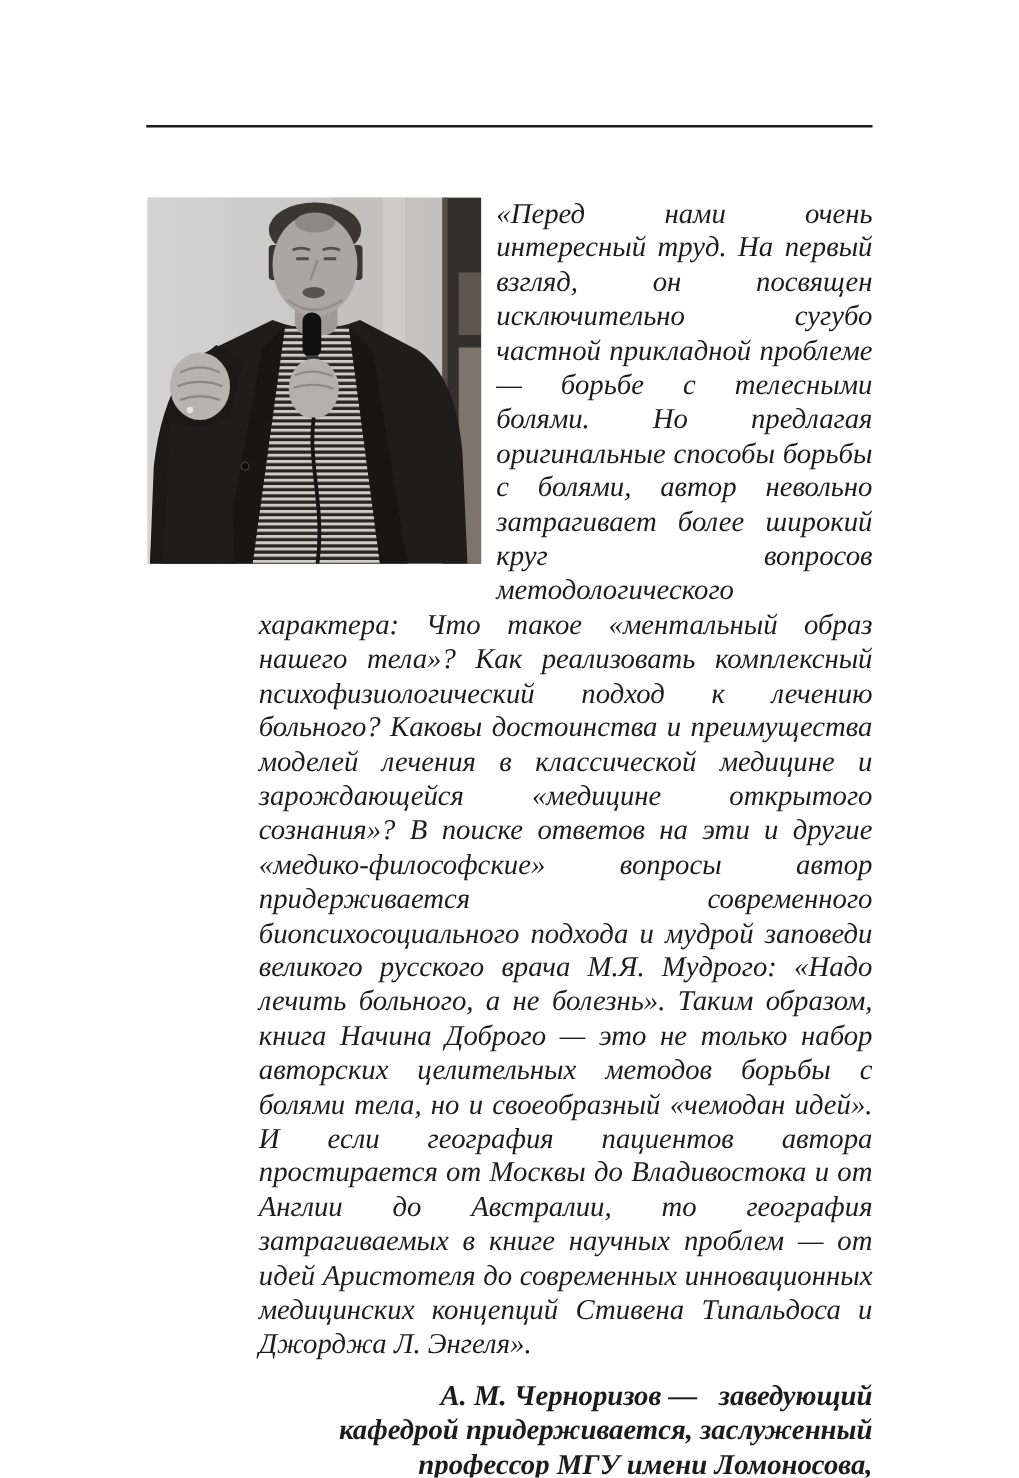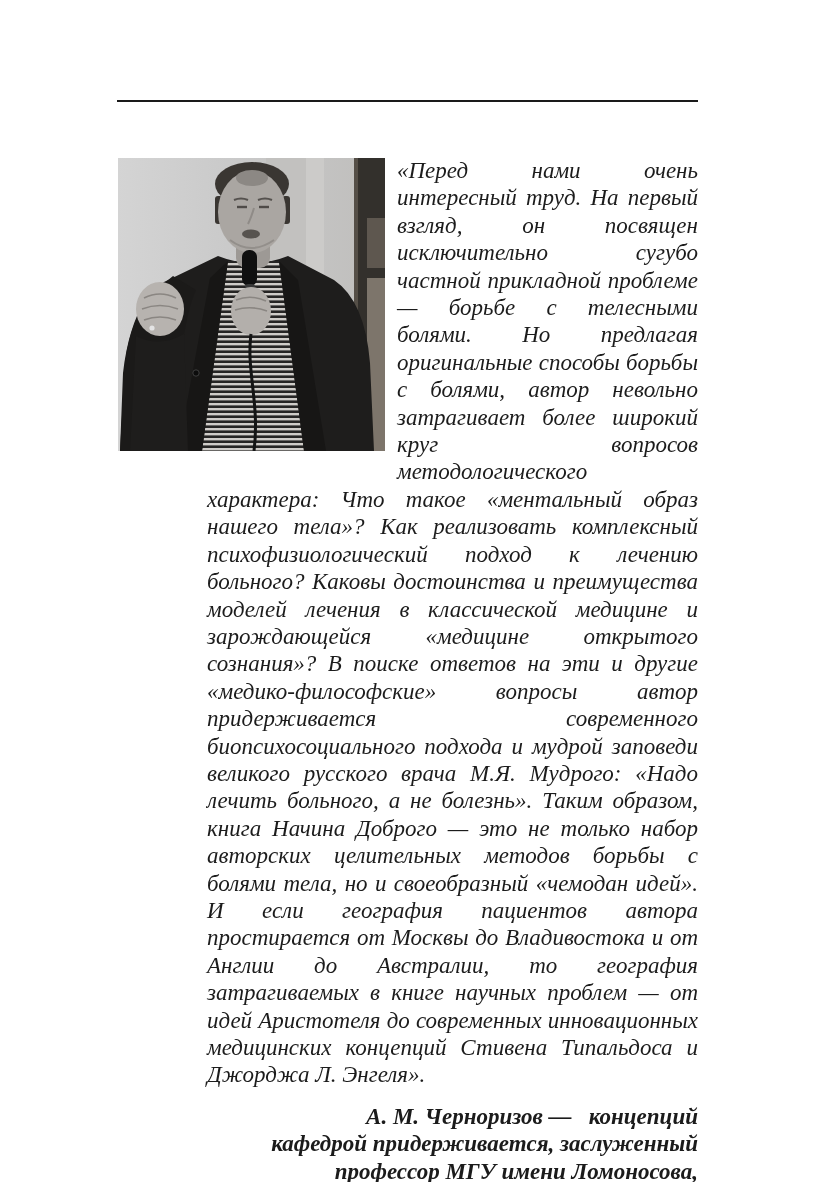--- a/index.html
+++ b/index.html
@@ -146,21 +146,21 @@
         <path d="M 26 162 Q 42 156 58 162" stroke="#8a8682" stroke-width="1.6" fill="none"></path>
         <circle cx="34" cy="170" r="2.6" fill="#e4e4e4"></circle>
 
         <path d="M 18 178 Q 42 190 66 176 L 70 293 L 12 293 Z" fill="#1e1d1c"></path>
       </svg>
     </div>
 
     <p class="quote-text">«Перед нами очень интересный труд. На первый взгляд, он посвящен исключительно сугубо частной прикладной проблеме — борьбе с телесными болями. Но предлагая оригинальные способы борьбы с болями, автор невольно затрагивает более широкий круг вопросов методологического характера: Что такое «ментальный образ нашего тела»? Как реализовать комплексный психофизиологический подход к лечению больного? Каковы достоинства и преимущества моделей лечения в классической медицине и зарождающейся «медицине открытого сознания»? В поиске ответов на эти и другие «медико-философские» вопросы автор придерживается современного биопсихосоциального подхода и мудрой заповеди великого русского врача М.Я. Мудрого: «Надо лечить больного, а не болезнь». Таким образом, книга Начина Доброго — это не только набор авторских целительных методов борьбы с болями тела, но и своеобразный «чемодан идей». И если география пациентов автора простирается от Москвы до Владивостока и от Англии до Австралии, то география затрагиваемых в книге научных проблем — от идей Аристотеля до современных инновационных медицинских концепций Стивена Типальдоса и Джорджа Л. Энгеля».</p>
 
     <div class="attribution">
-      <div>А. М. Черноризов —  концепций</div>
+      <div>А. М. Черноризов —  заведующий</div>
       <div>кафедрой придерживается, заслуженный</div>
       <div>профессор МГУ имени Ломоносова,</div>
 
     </div>
 
   </div>
 
 </div>
 
 </body></html>

